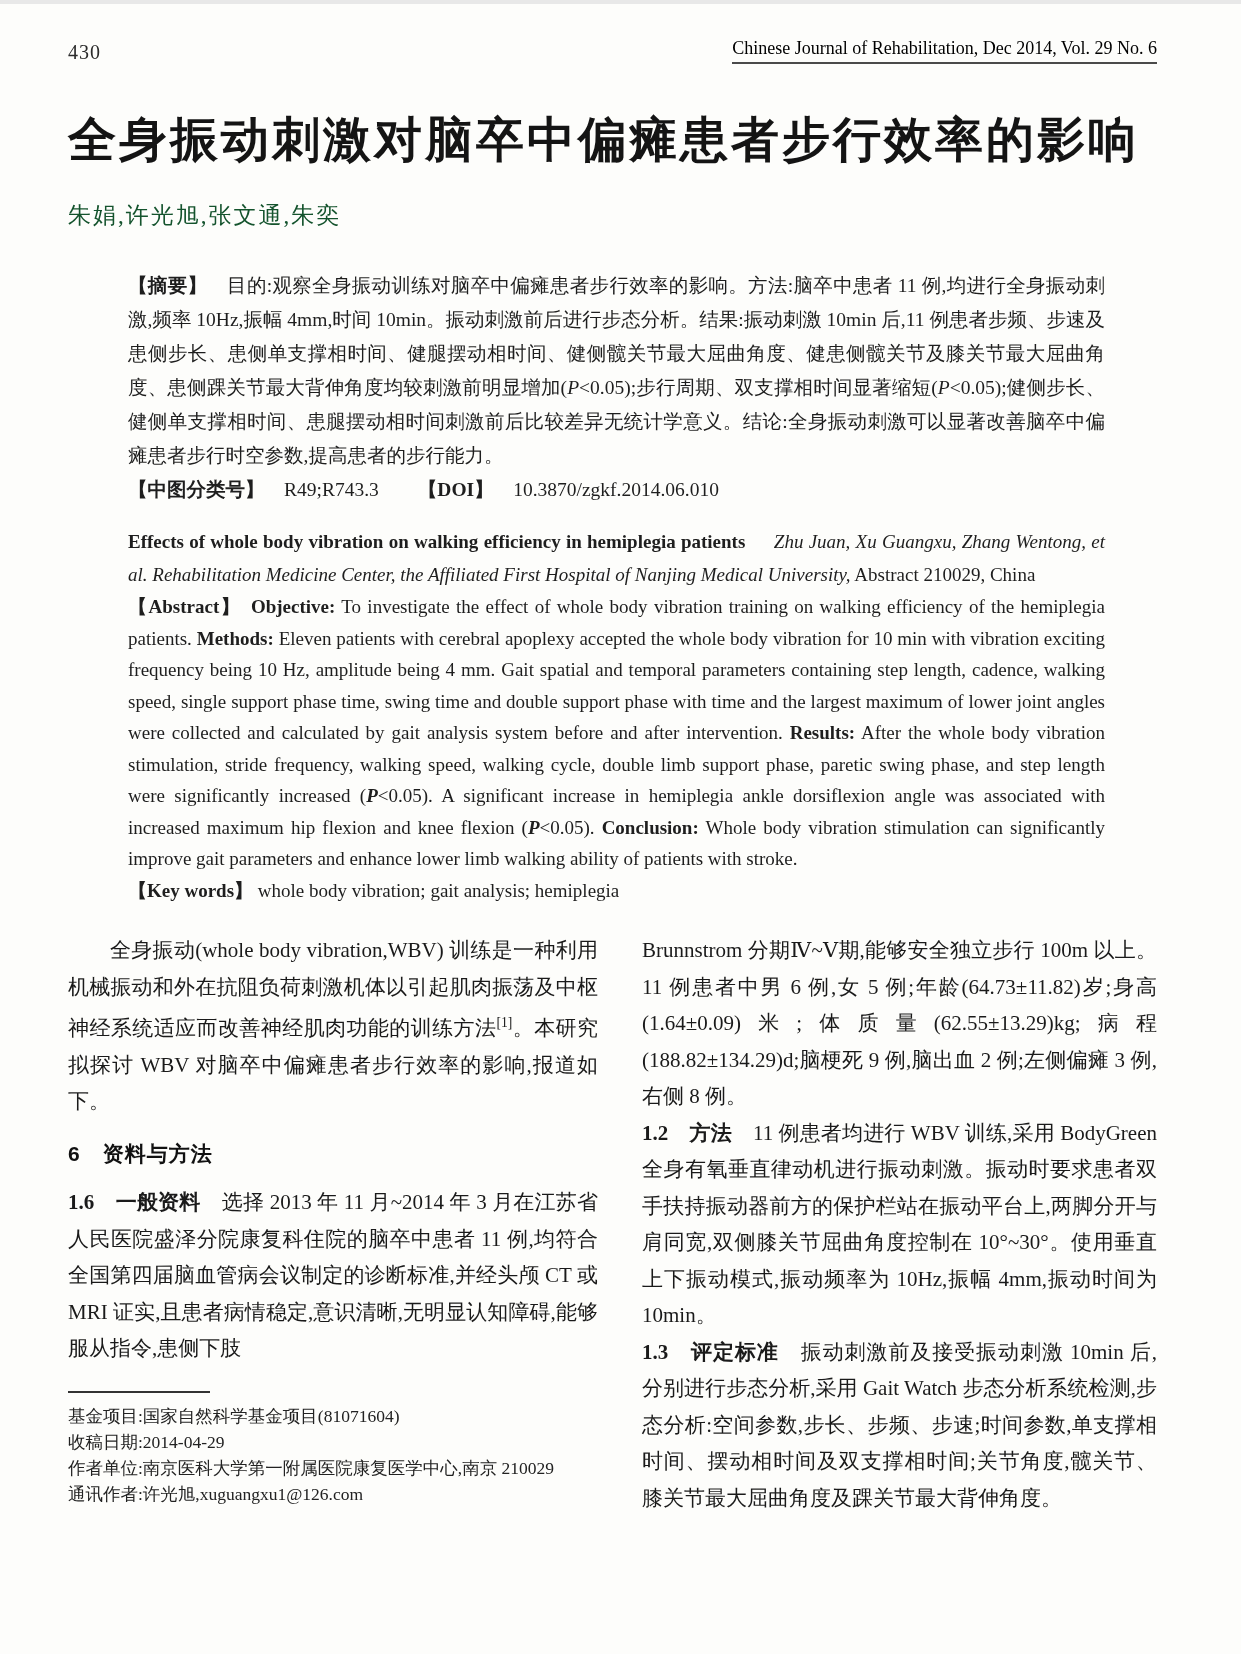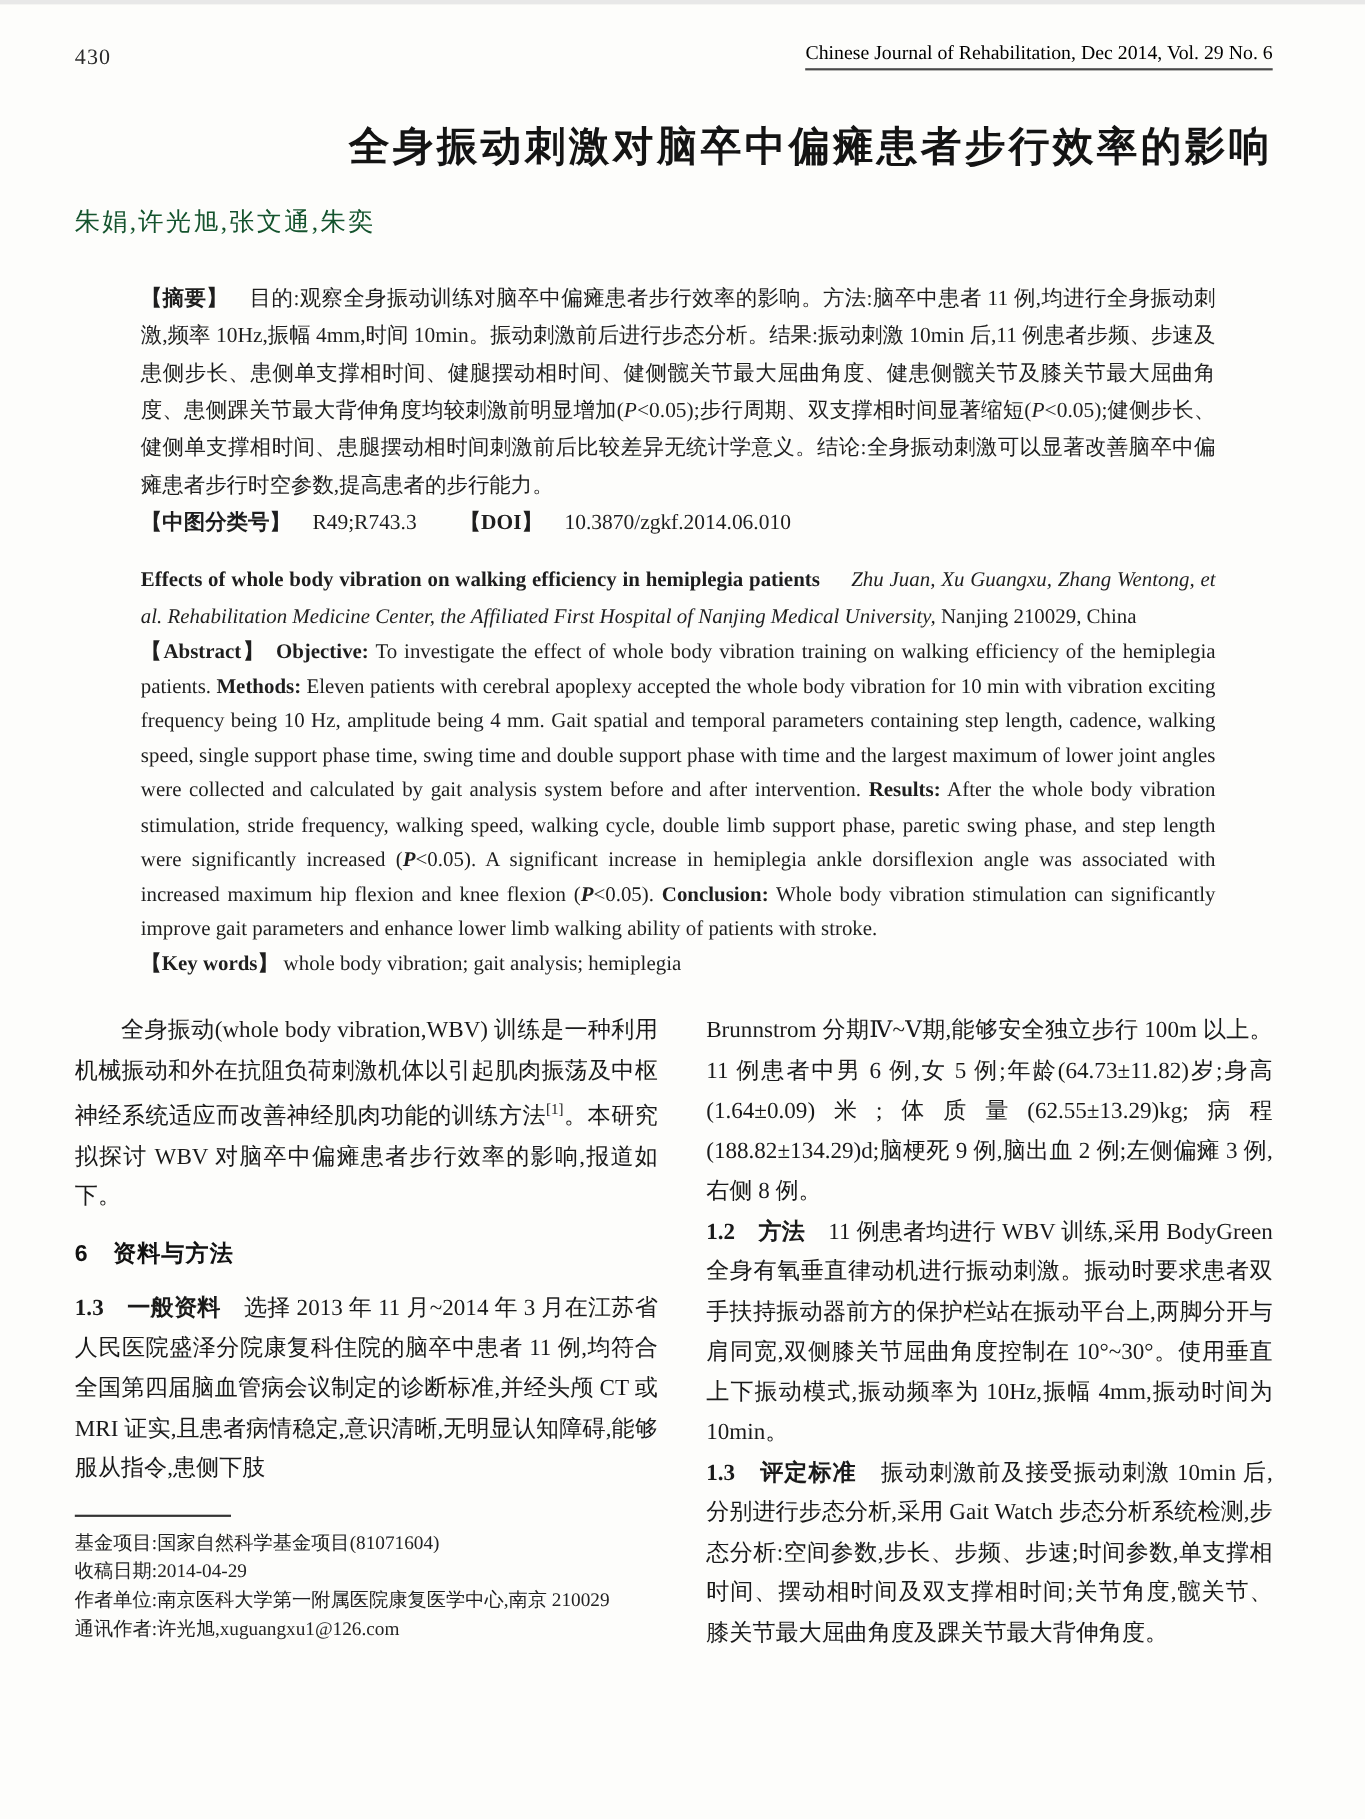--- a/index.html
+++ b/index.html
@@ -6,21 +6,21 @@
   .page{
     width:1241px;height:1654px;margin:4px auto;background:#fdfdfb;color:#1e1e1e;
     font-family:"Liberation Serif","DejaVu Serif",serif;
     box-sizing:border-box;padding:34px 84px 26px 68px;overflow:hidden;position:relative;
   }
   
   .hdr{display:flex;justify-content:space-between;align-items:flex-end;}
   .hdr .pageno{font-size:20px;color:#2b2b2b;letter-spacing:1px;}
   .hdr .journal{font-size:18px;color:#000000;border-bottom:2px solid #4a4a4a;padding-bottom:3px;}
   
-  .title-cn{margin-top:44px;text-align:right;font-size:37px;font-weight:bold;letter-spacing:3px;color:#141414;}
+  .title-cn{margin-top:44px;text-align:left;font-size:48px;font-weight:bold;letter-spacing:3px;color:#141414;}
   .authors-cn{margin-top:28px;text-align:left;font-size:23px;letter-spacing:2px;color:#14532d;}
   
   .meta{margin:38px 52px 0 60px;}
   .cn-abs{font-size:19.5px;line-height:34px;text-align:justify;}
   .cn-kw,.cn-class{font-size:19.5px;line-height:34px;margin-top:2px;}
   .en-block{margin-top:18px;font-size:19px;line-height:31.5px;}
   .en-title{text-align:justify;line-height:33px;}
   .en-abs{text-align:justify;margin-top:4px;}
   .en-kw{margin-top:2px;}
   
@@ -46,32 +46,32 @@
 
   <div class="title-cn">全身振动刺激对脑卒中偏瘫患者步行效率的影响</div>
 
   <div class="authors-cn">朱娟,许光旭,张文通,朱奕</div>
 
   <div class="meta">
     <p class="p cn-abs"><span style="font-weight: bold;">【摘要】</span><span>　目的:观察全身振动训练对脑卒中偏瘫患者步行效率的影响。方法:脑卒中患者 11 例,均进行全身振动刺激,频率 10Hz,振幅 4mm,时间 10min。振动刺激前后进行步态分析。结果:振动刺激 10min 后,11 例患者步频、步速及患侧步长、患侧单支撑相时间、健腿摆动相时间、健侧髋关节最大屈曲角度、健患侧髋关节及膝关节最大屈曲角度、患侧踝关节最大背伸角度均较刺激前明显增加(</span><span style="font-style: italic;">P</span><span>&lt;0.05);步行周期、双支撑相时间显著缩短(</span><span style="font-style: italic;">P</span><span>&lt;0.05);健侧步长、健侧单支撑相时间、患腿摆动相时间刺激前后比较差异无统计学意义。结论:全身振动刺激可以显著改善脑卒中偏瘫患者步行时空参数,提高患者的步行能力。</span></p>
     <p class="p cn-class"><span style="font-weight: bold;">【中图分类号】</span><span>　R49;R743.3　　</span><span style="font-weight: bold;">【DOI】</span><span>　10.3870/zgkf.2014.06.010</span></p>
 
     <div class="en-block">
-      <p class="p en-title"><span style="font-weight: bold;">Effects of whole body vibration on walking efficiency in hemiplegia patients</span><span>  </span><span style="font-style: italic;">Zhu Juan, Xu Guangxu, Zhang Wentong, et al. Rehabilitation Medicine Center, the Affiliated First Hospital of Nanjing Medical University,</span><span> Nanjing 210029, China</span></p>
+      <p class="p en-title"><span style="font-weight: bold;">Effects of whole body vibration on walking efficiency in hemiplegia patients</span><span>  </span><span style="font-style: italic;">Zhu Juan, Xu Guangxu, Zhang Wentong, et al. Rehabilitation Medicine Center, the Affiliated First Hospital of Nanjing Medical University,</span><span> Abstract 210029, China</span></p>
       <p class="p en-abs"><span style="font-weight: bold;">【Abstract】</span><span> </span><span style="font-weight: bold;">Objective:</span><span> To investigate the effect of whole body vibration training on walking efficiency of the hemiplegia patients. </span><span style="font-weight: bold;">Methods:</span><span> Eleven patients with cerebral apoplexy accepted the whole body vibration for 10 min with vibration exciting frequency being 10 Hz, amplitude being 4 mm. Gait spatial and temporal parameters containing step length, cadence, walking speed, single support phase time, swing time and double support phase with time and the largest maximum of lower joint angles were collected and calculated by gait analysis system before and after intervention. </span><span style="font-weight: bold;">Results:</span><span> After the whole body vibration stimulation, stride frequency, walking speed, walking cycle, double limb support phase, paretic swing phase, and step length were significantly increased (</span><span style="font-weight: bold; font-style: italic;">P</span><span>&lt;0.05). A significant increase in hemiplegia ankle dorsiflexion angle was associated with increased maximum hip flexion and knee flexion (</span><span style="font-weight: bold; font-style: italic;">P</span><span>&lt;0.05). </span><span style="font-weight: bold;">Conclusion:</span><span> Whole body vibration stimulation can significantly improve gait parameters and enhance lower limb walking ability of patients with stroke.</span></p>
       <p class="p en-kw"><span style="font-weight: bold;">【Key words】</span><span> whole body vibration; gait analysis; hemiplegia</span></p>
     </div>
   </div>
 
   <div class="columns">
 
     <div class="col-left">
       <p class="p p-indent"><span>全身振动(whole body vibration,WBV) 训练是一种利用机械振动和外在抗阻负荷刺激机体以引起肌肉振荡及中枢神经系统适应而改善神经肌肉功能的训练方法</span><span style="vertical-align: super; font-size: 0.65em;">[1]</span><span>。本研究拟探讨 WBV 对脑卒中偏瘫患者步行效率的影响,报道如下。</span></p>
       <div class="sec-h">6　资料与方法</div>
-      <p class="p"><span style="font-weight: bold;">1.3　一般资料</span><span>　选择 2013 年 11 月~2014 年 3 月在江苏省人民医院盛泽分院康复科住院的脑卒中患者 11 例,均符合全国第四届脑血管病会议制定的诊断标准,并经头颅 CT 或 MRI 证实,且患者病情稳定,意识清晰,无明显认知障碍,能够服从指令,患侧下肢</span></p>
+      <p class="p"><span style="font-weight: bold;">1.6　一般资料</span><span>　选择 2013 年 11 月~2014 年 3 月在江苏省人民医院盛泽分院康复科住院的脑卒中患者 11 例,均符合全国第四届脑血管病会议制定的诊断标准,并经头颅 CT 或 MRI 证实,且患者病情稳定,意识清晰,无明显认知障碍,能够服从指令,患侧下肢</span></p>
 
       <div class="footnotes">
         <div class="fn-rule"></div>
         <div>基金项目:国家自然科学基金项目(81071604)</div>
         <div>收稿日期:2014-04-29</div>
         <div>作者单位:南京医科大学第一附属医院康复医学中心,南京 210029</div>
         <div>通讯作者:许光旭,xuguangxu1@126.com</div>
       </div>
     </div>
 

